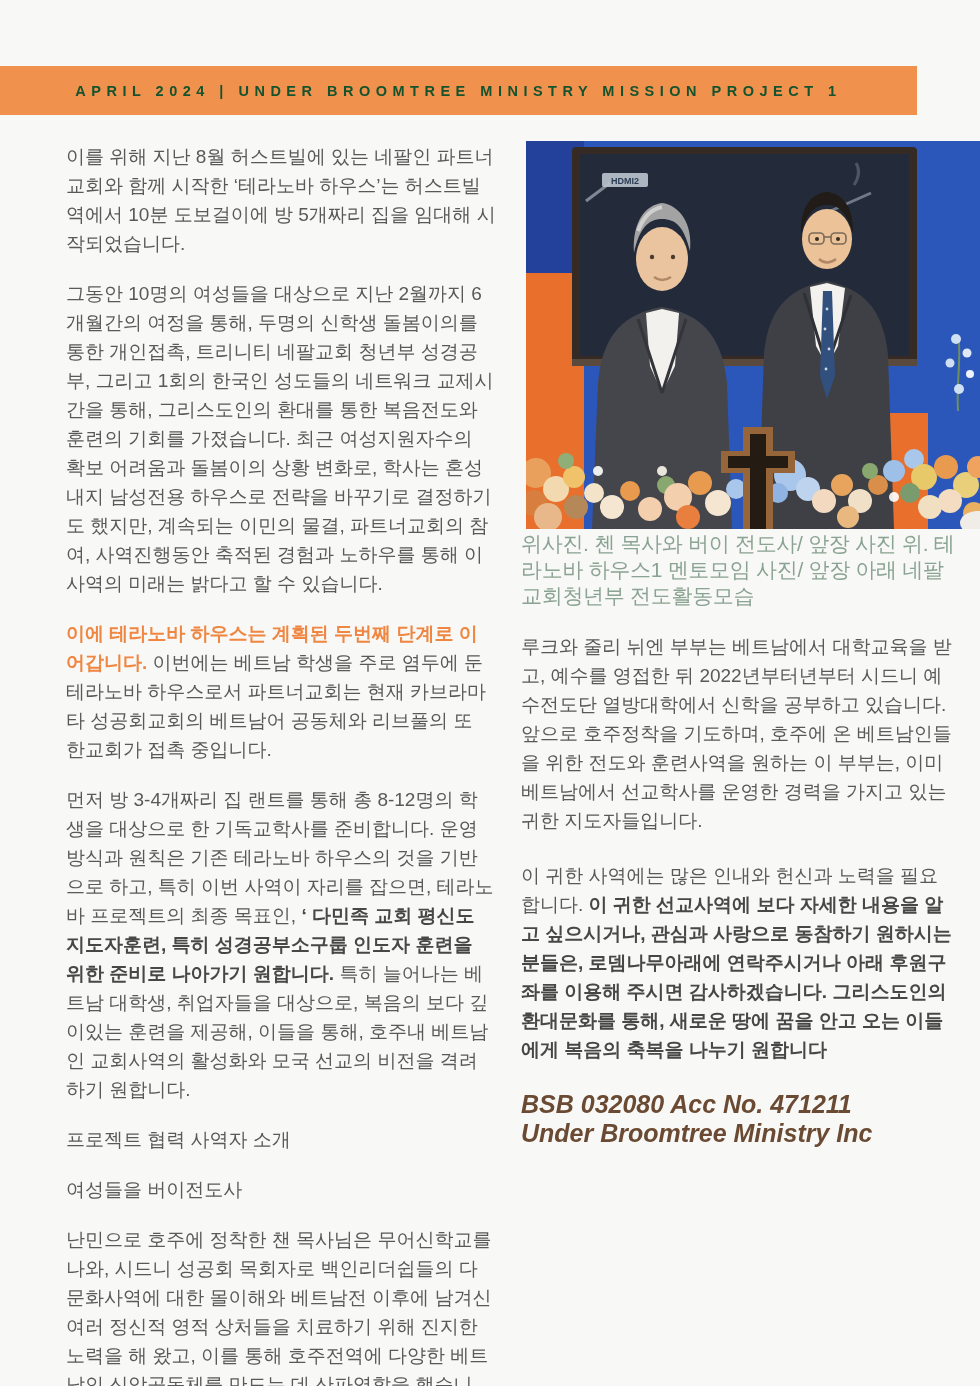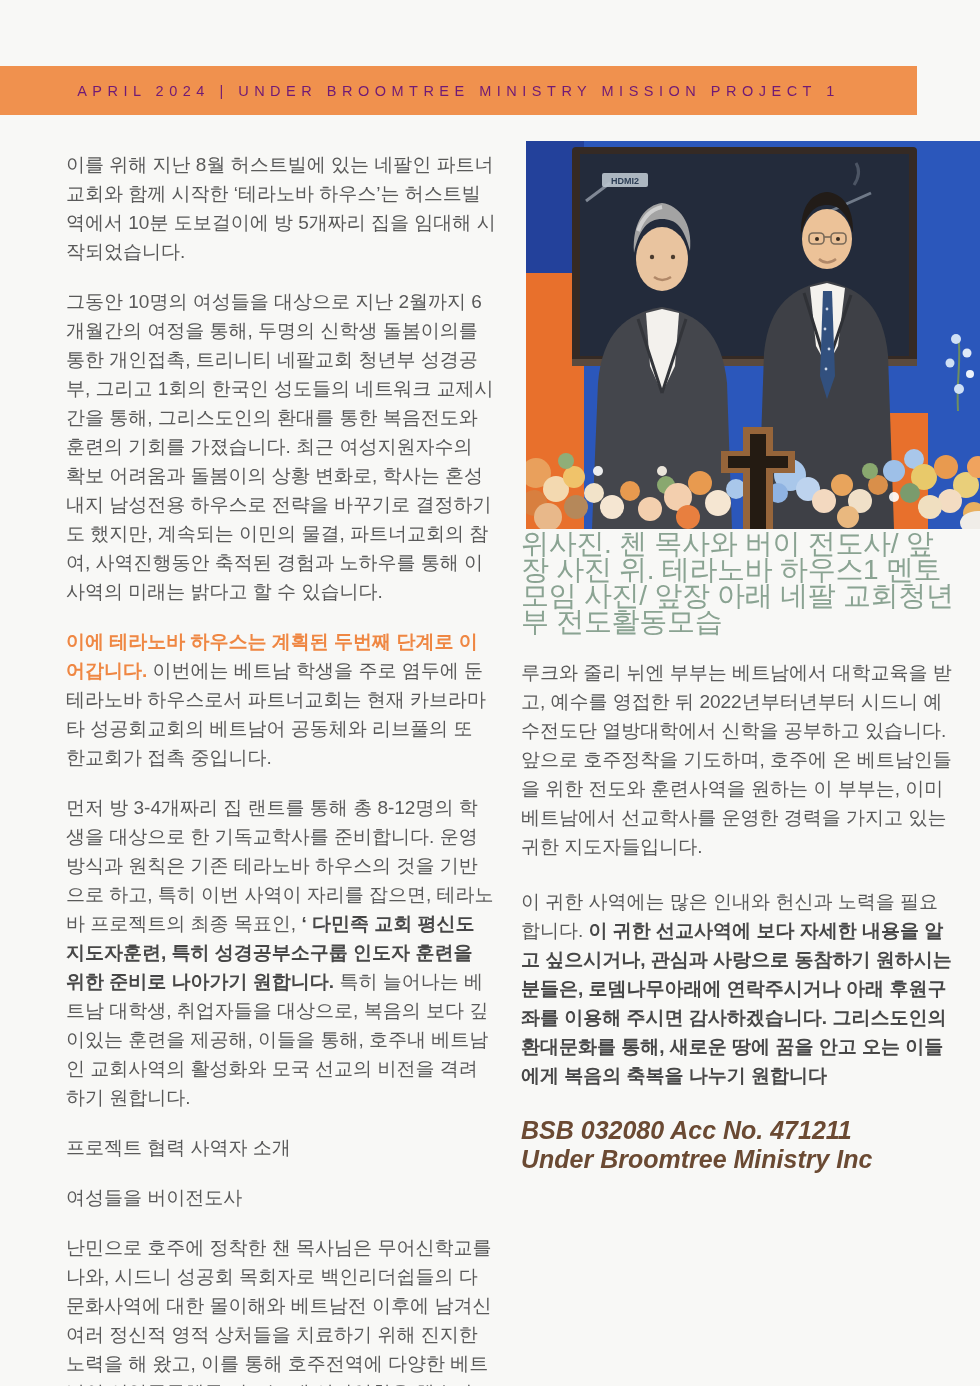--- a/index.html
+++ b/index.html
@@ -6,32 +6,32 @@
   body {
     width:980px; height:1386px; position:relative;
     background:#f8f8f6; overflow:hidden;
     font-family:"Liberation Sans","DejaVu Sans",sans-serif;
   }
   .banner {
     position:absolute; left:0; top:66px; width:917px; height:49px;
     background:#f0914e; display:flex; align-items:center; justify-content:center;
   }
   .banner-text {
-    color:#701a75; font-size:14.5px; font-weight:normal; letter-spacing:5.5px;
+    color:#14532d; font-size:14.5px; font-weight:bold; letter-spacing:5.5px;
     white-space:nowrap;
   }
   .col { position:absolute; color:#595959; font-size:19px; line-height:29px; }
-  .col p { margin:16px 0 21px 0; }
+  .col p { margin:8px 0 21px 0; }
   .col-left  { left:66px;  top:134px; width:430px; }
   .col-right { left:521px; top:531px; width:434px; }
   .col-right p { margin:0 0 26px 0; }
   .hl { font-weight:bold; color:#ef8743; }
   .b  { font-weight:bold; color:#474747; }
   .caption {
-    color:#8aa392; font-size:28px; line-height:26px; letter-spacing:-0.3px;
+    color:#8aa392; font-size:21px; line-height:26px; letter-spacing:-0.3px;
     margin:0 0 23px 0 !important;
   }
   .indent { text-indent:6px; }
   .bank {
     color:#6b4a33; font-weight:bold; font-style:italic;
     font-size:25px; line-height:29px; margin-top:2px; width:440px;
   }
   .photo {
     position:absolute; left:518px; top:141px; width:462px; height:388px;
     overflow:hidden;

